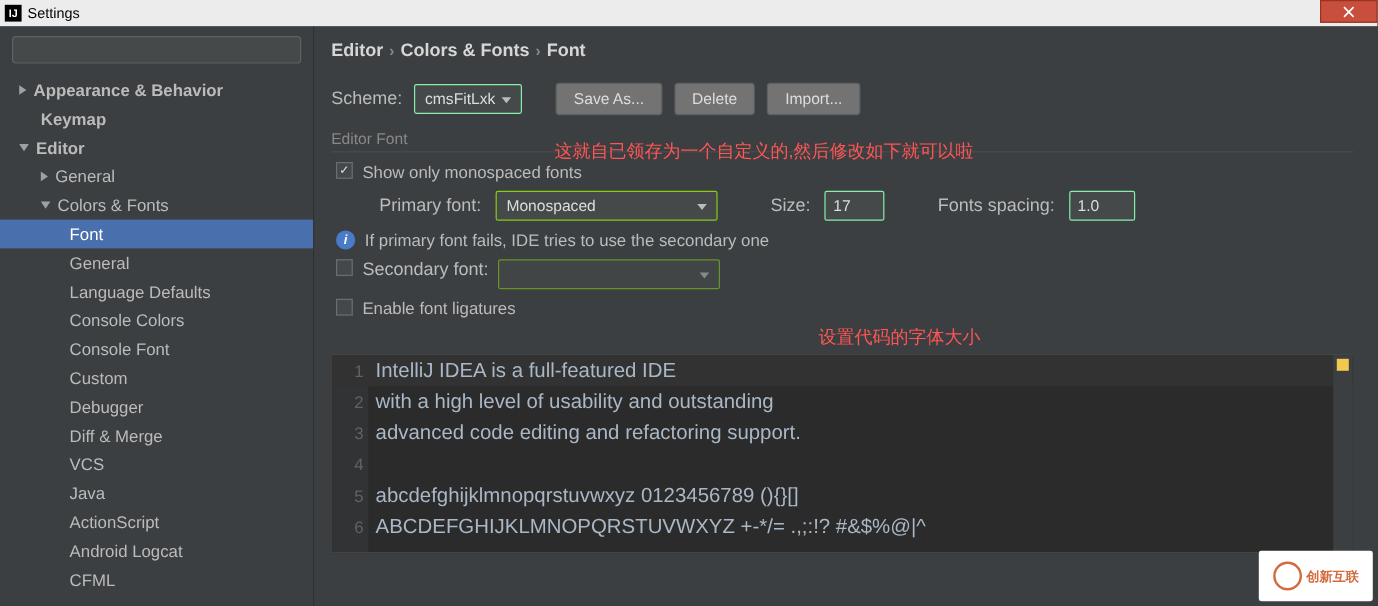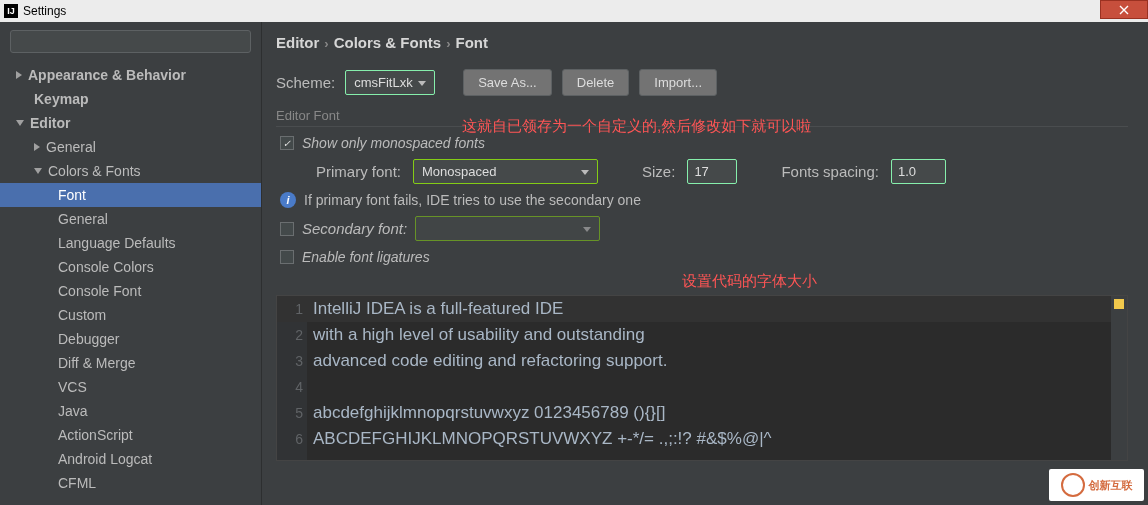--- a/index.html
+++ b/index.html
@@ -30,42 +30,42 @@
 .breadcrumb { font-size: 15px; font-weight: bold; color: #d6d6d6; margin-bottom: 18px; }
 .breadcrumb .sep { color: #888; margin: 0 5px; font-size: 13px; }
 
 .row { display: flex; align-items: center; gap: 10px; margin-bottom: 10px; }
 .label { color: #bbbbbb; font-size: 15px; }
 .select { background: #45494a; border: 1px solid #84cc16; border-radius: 2px; height: 25px; color: #ddd; padding: 0 25px 0 8px; font-size: 13px; position: relative; display: inline-flex; align-items: center; }
 .select .caret { position: absolute; right: 8px; top: 10px; width: 0; height: 0; border-left: 4px solid transparent; border-right: 4px solid transparent; border-top: 5px solid #bbb; }
 .btn { background: #737373; border: 1px solid #5d6163; border-radius: 3px; height: 27px; padding: 0 14px; color: #ddd; font-size: 13px; cursor: pointer; display: inline-flex; align-items: center; }
 
 .section-title { color: #888; font-size: 13px; margin: 12px 0 8px; border-bottom: 1px solid #4a4d4f; padding-bottom: 3px; }
-.checkbox-row { display: flex; align-items: center; gap: 8px; margin: 8px 0; padding-left: 4px; font-size: 14px; font-style: italic; }
+.checkbox-row { display: flex; gap: 8px; margin: 8px 0; padding-left: 4px; font-size: 14px; }
 .checkbox { width: 14px; height: 14px; border: 1px solid #6a6e70; background: #43494a; display: inline-flex; align-items: center; justify-content: center; font-size: 10px; color: #ddd; }
 .checkbox.checked::after { content: "✓"; }
 
 .font-row { display: flex; align-items: center; gap: 12px; margin: 8px 0 8px 40px; }
 .input-text { background: #45494a; border: 1px solid #5d6163; border-radius: 2px; height: 25px; color: #ddd; padding: 0 6px; width: 50px; font-size: 13px; }
 
 .info-row { display: flex; align-items: center; gap: 8px; margin: 8px 0; padding-left: 4px; font-size: 14px; }
 .info-icon { width: 16px; height: 16px; border-radius: 50%; background: #4a7bc8; color: #fff; display: inline-flex; align-items: center; justify-content: center; font-size: 11px; font-weight: bold; font-style: italic; }
 
 .red-box { border: 1px solid #86efac; }
 .red-text { color: #f55; font-size: 15px; position: absolute; }
 
 .preview { background: #2b2b2b; margin-top: 30px; height: 166px; position: relative; border: 1px solid #444; }
 .preview-gutter { position: absolute; left: 0; top: 0; bottom: 0; width: 30px; background: #313335; }
 .preview-line { font-family: "Consolas", monospace; font-size: 17px; color: #a9b7c6; padding: 0 0 0 36px; height: 26px; display: flex; align-items: center; position: relative; white-space: pre; }
 .preview-line .ln { position: absolute; left: 0; width: 26px; text-align: right; color: #606366; font-size: 14px; }
 .preview-line.caret-line { background: #323232; }
 .preview-scroll { position: absolute; right: 0; top: 0; bottom: 0; width: 16px; background: #3c3f41; }
 .preview-warn { position: absolute; right: 3px; top: 3px; width: 10px; height: 10px; background: #f2c94c; }
 
-.watermark { position: absolute; right: 4px; bottom: 4px; width: 95px; height: 32px; background: #fff; border-radius: 2px; display: flex; align-items: center; justify-content: center; color: #d46b3f; font-size: 11px; font-weight: bold; }
+.watermark { position: absolute; right: 4px; bottom: 4px; width: 95px; height: 42px; background: #fff; border-radius: 2px; display: flex; align-items: center; justify-content: center; color: #d46b3f; font-size: 11px; font-weight: bold; }
 .watermark .logo { width: 24px; height: 24px; border: 2px solid #d46b3f; border-radius: 50%; margin-right: 4px; display: inline-block; }
 </style>
 </head>
 <body>
 
 <div class="titlebar">
   <span class="icon">IJ</span>
   <span>Settings</span>
 </div>
 <div class="close-btn">

